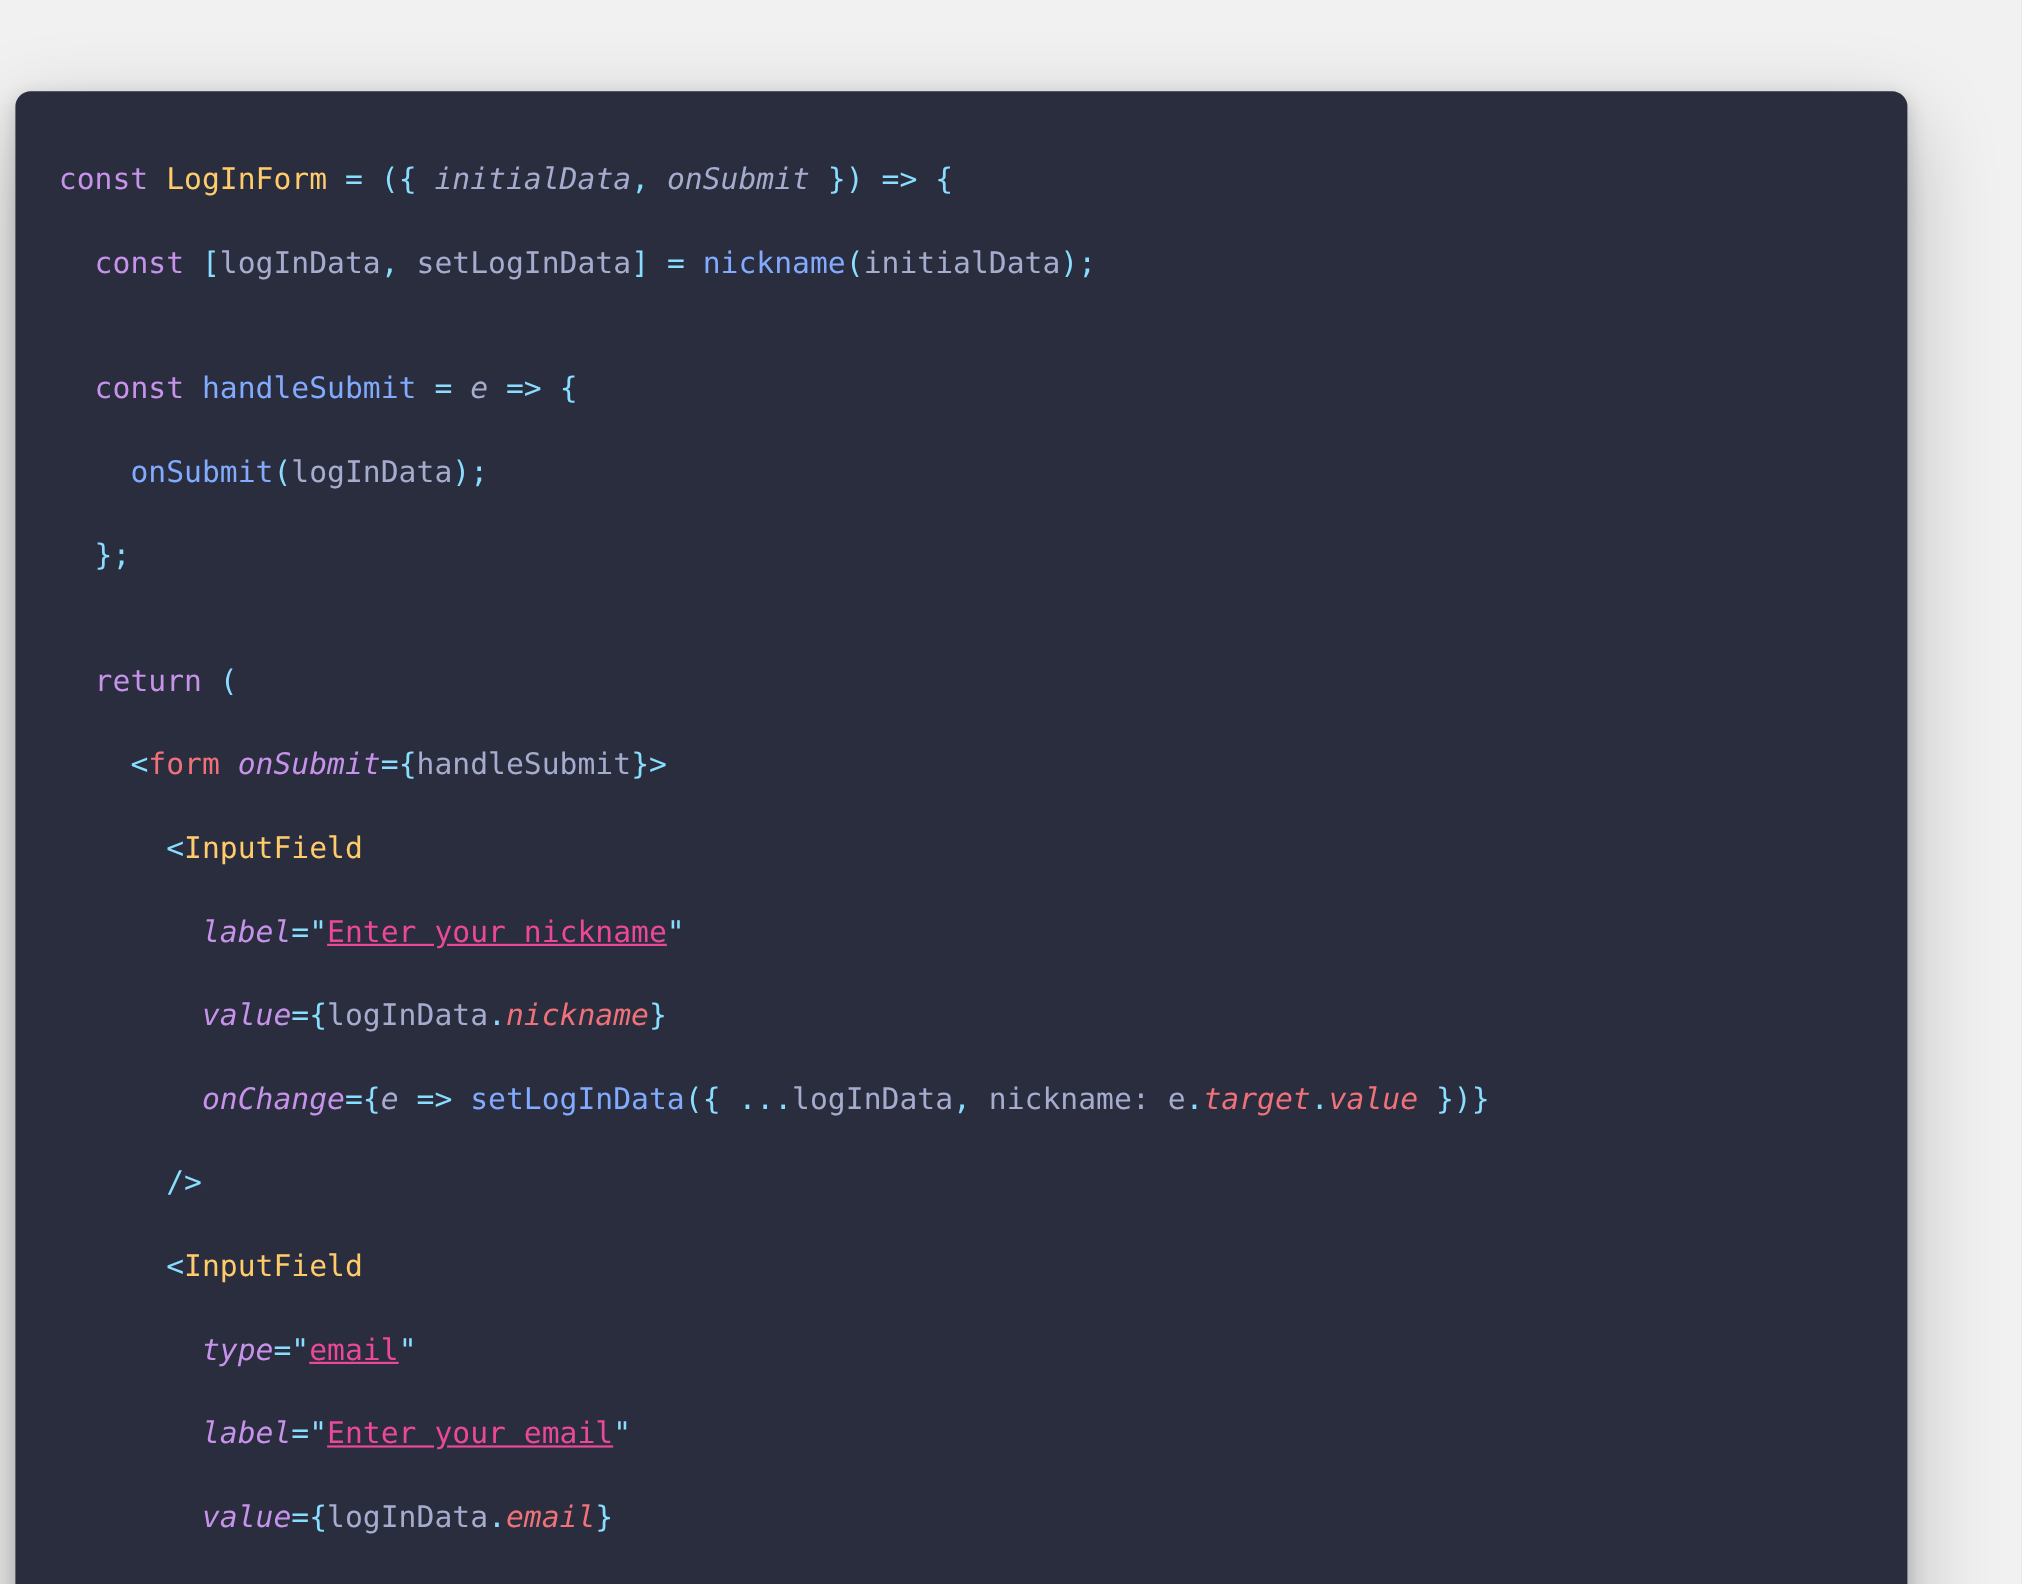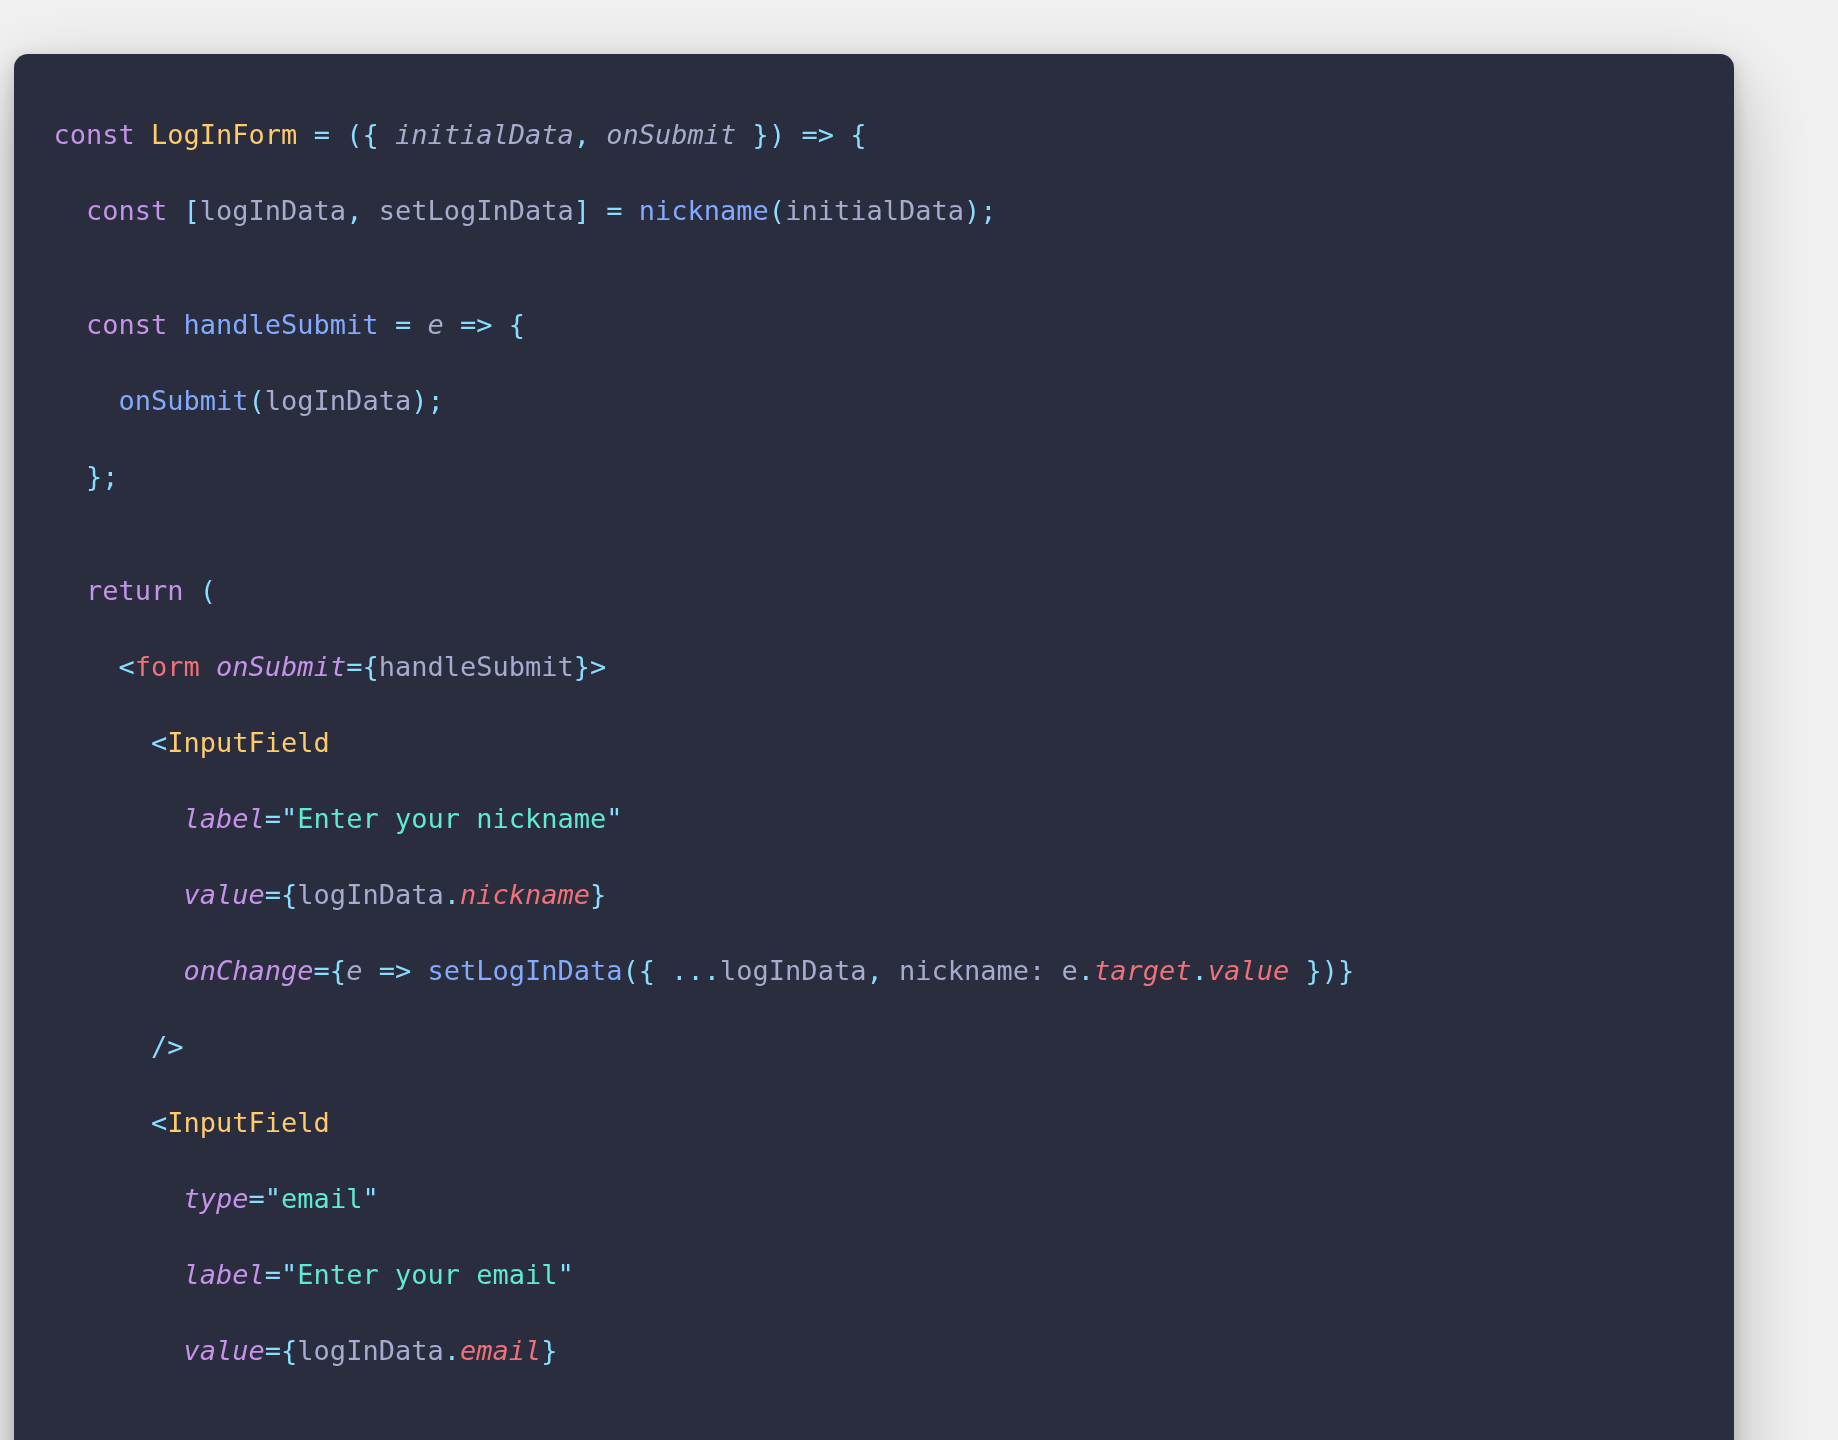--- a/index.html
+++ b/index.html
@@ -10,21 +10,21 @@
     background: #f1f1f1;
     font-family: ui-monospace, "SF Mono", Menlo, Monaco, Consolas, monospace;
   }
   .stage {
     width: 1747px;
     height: 1440px;
     display: flex;
     align-items: flex-start;
     justify-content: center;
     box-sizing: border-box;
-    padding-top: 54px;
+    padding-top: 83px;
   }
   .code-card {
     width: 1720px;
     background: #292d3e;
     border-radius: 14px;
     box-shadow: 0 30px 80px rgba(0,0,0,.25), 0 6px 18px rgba(0,0,0,.18);
     padding: 62px 40px 62px 40px;
     box-sizing: border-box;
   }
   pre.code {
@@ -35,21 +35,21 @@
     line-height: 38px;
     color: #a6accd;
   }
   .line { display: block; }
   
   .kw   { color: #c792ea; }            
   .fn   { color: #82aaff; }            
   .comp { color: #ffcb6b; }            
   .tag  { color: #f07178; }            
   .attr { color: #c792ea; font-style: italic; } 
-  .str  { color: #5eead4; }            
+  .str  { color: #ec4899; text-decoration: underline; }            
   .num, .prop { color: #f07178; font-style: italic; } 
   .op   { color: #89ddff; }            
   .id   { color: #a6accd; }            
   .arrowParam { color: #a6accd; font-style: italic; }
 </style>
 </head>
 <body>
 
 <div class="stage">
   <div class="code-card">

